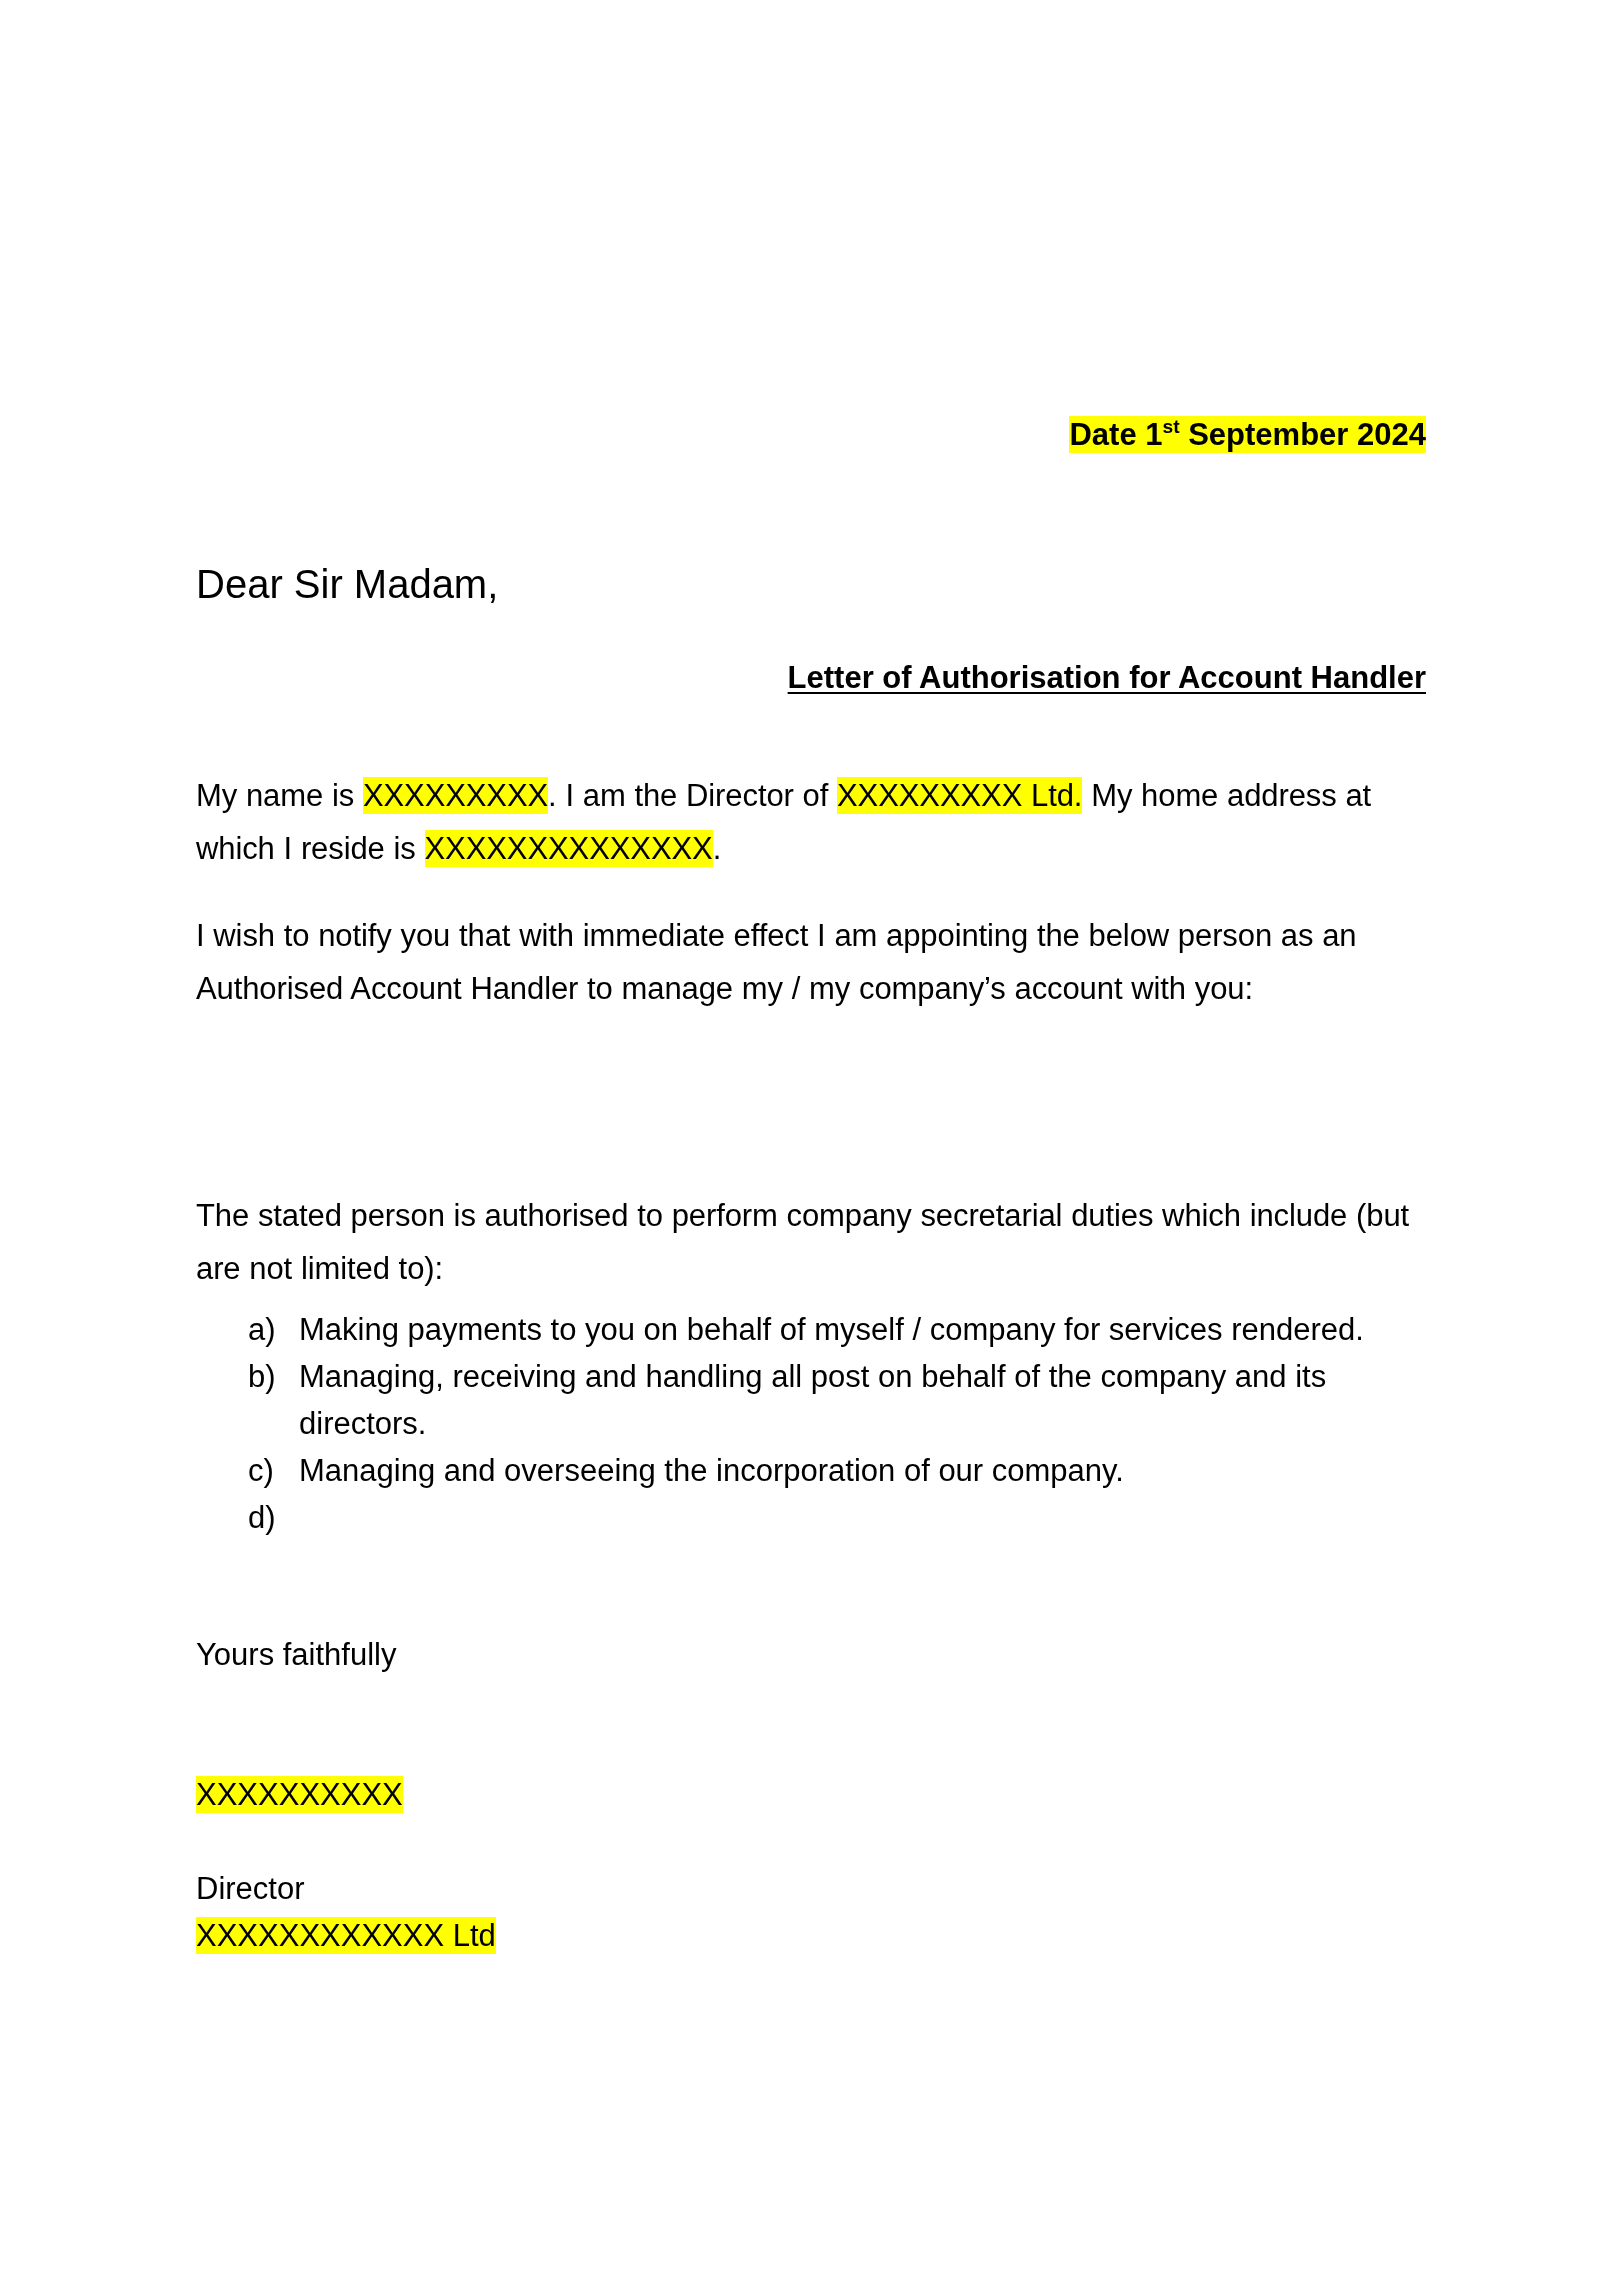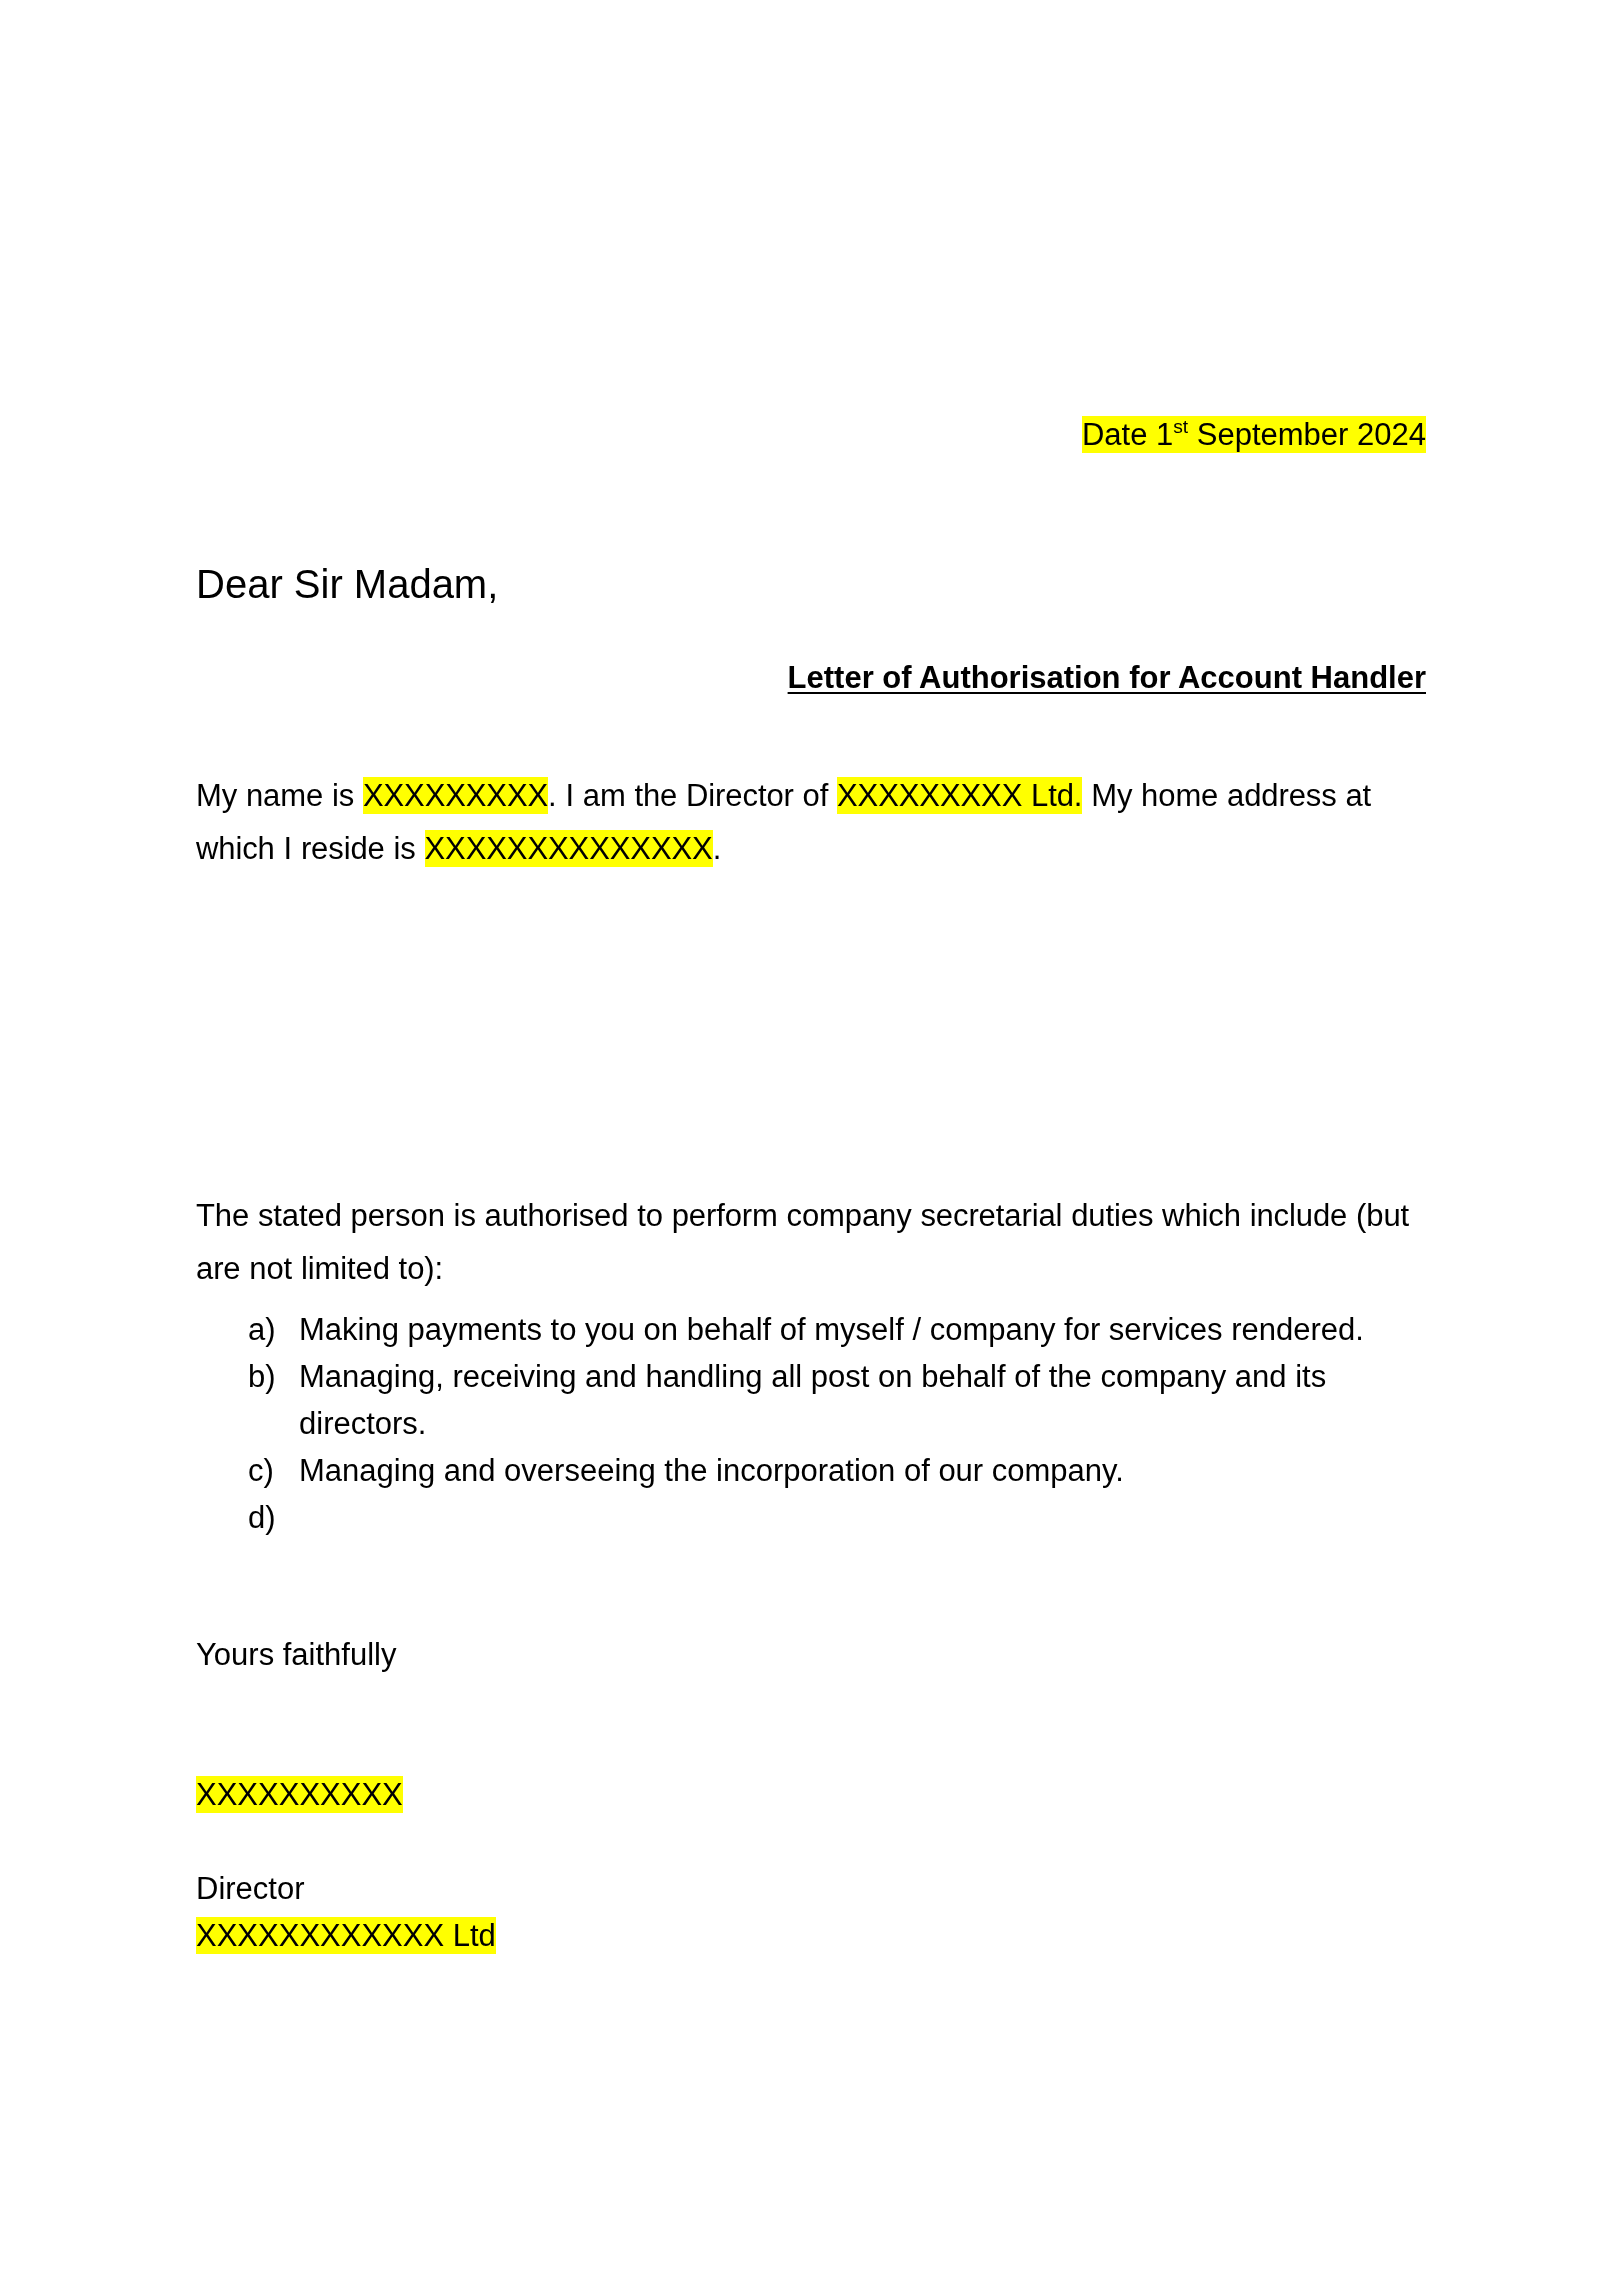--- a/index.html
+++ b/index.html
@@ -36,20 +36,21 @@
 
   
   .date-row {
     position: absolute;
     left: 196px;
     top: 411px;
     width: 1230px;
     text-align: right;
     font-size: 31px;
     line-height: 47px;
+    font-weight: bold;
   }
   .date-row .hl {
     display: inline;
   }
   sup {
     font-size: 0.62em;
     vertical-align: super;
     line-height: 0;
   }
 
@@ -133,20 +134,21 @@
   </div>
 
   <div class="salutation">Dear Sir Madam,</div>
 
   <div class="doc-title">
     <span class="title-text">Letter of Authorisation for Account Handler</span>
   </div>
 
   <div class="para p1"><span>My name is </span><span class="hl">XXXXXXXXX</span><span>. I am the Director of </span><span class="hl">XXXXXXXXX Ltd.</span><span> My home address at which I reside is </span><span class="hl">XXXXXXXXXXXXXX</span><span>.</span></div>
 
+  <div class="para p2">I wish to notify you that with immediate effect I am appointing the below person as an Authorised Account Handler to manage my / my company’s account with you:</div>
 
 
 
   <div class="para p4">The stated person is authorised to perform company secretarial duties which include (but are not limited to):</div>
 
   <div class="list">
     <div class="list-item">
       <span class="list-marker">a)</span>
       <span class="list-text">Making payments to you on behalf of myself / company for services rendered.</span>
     </div>

